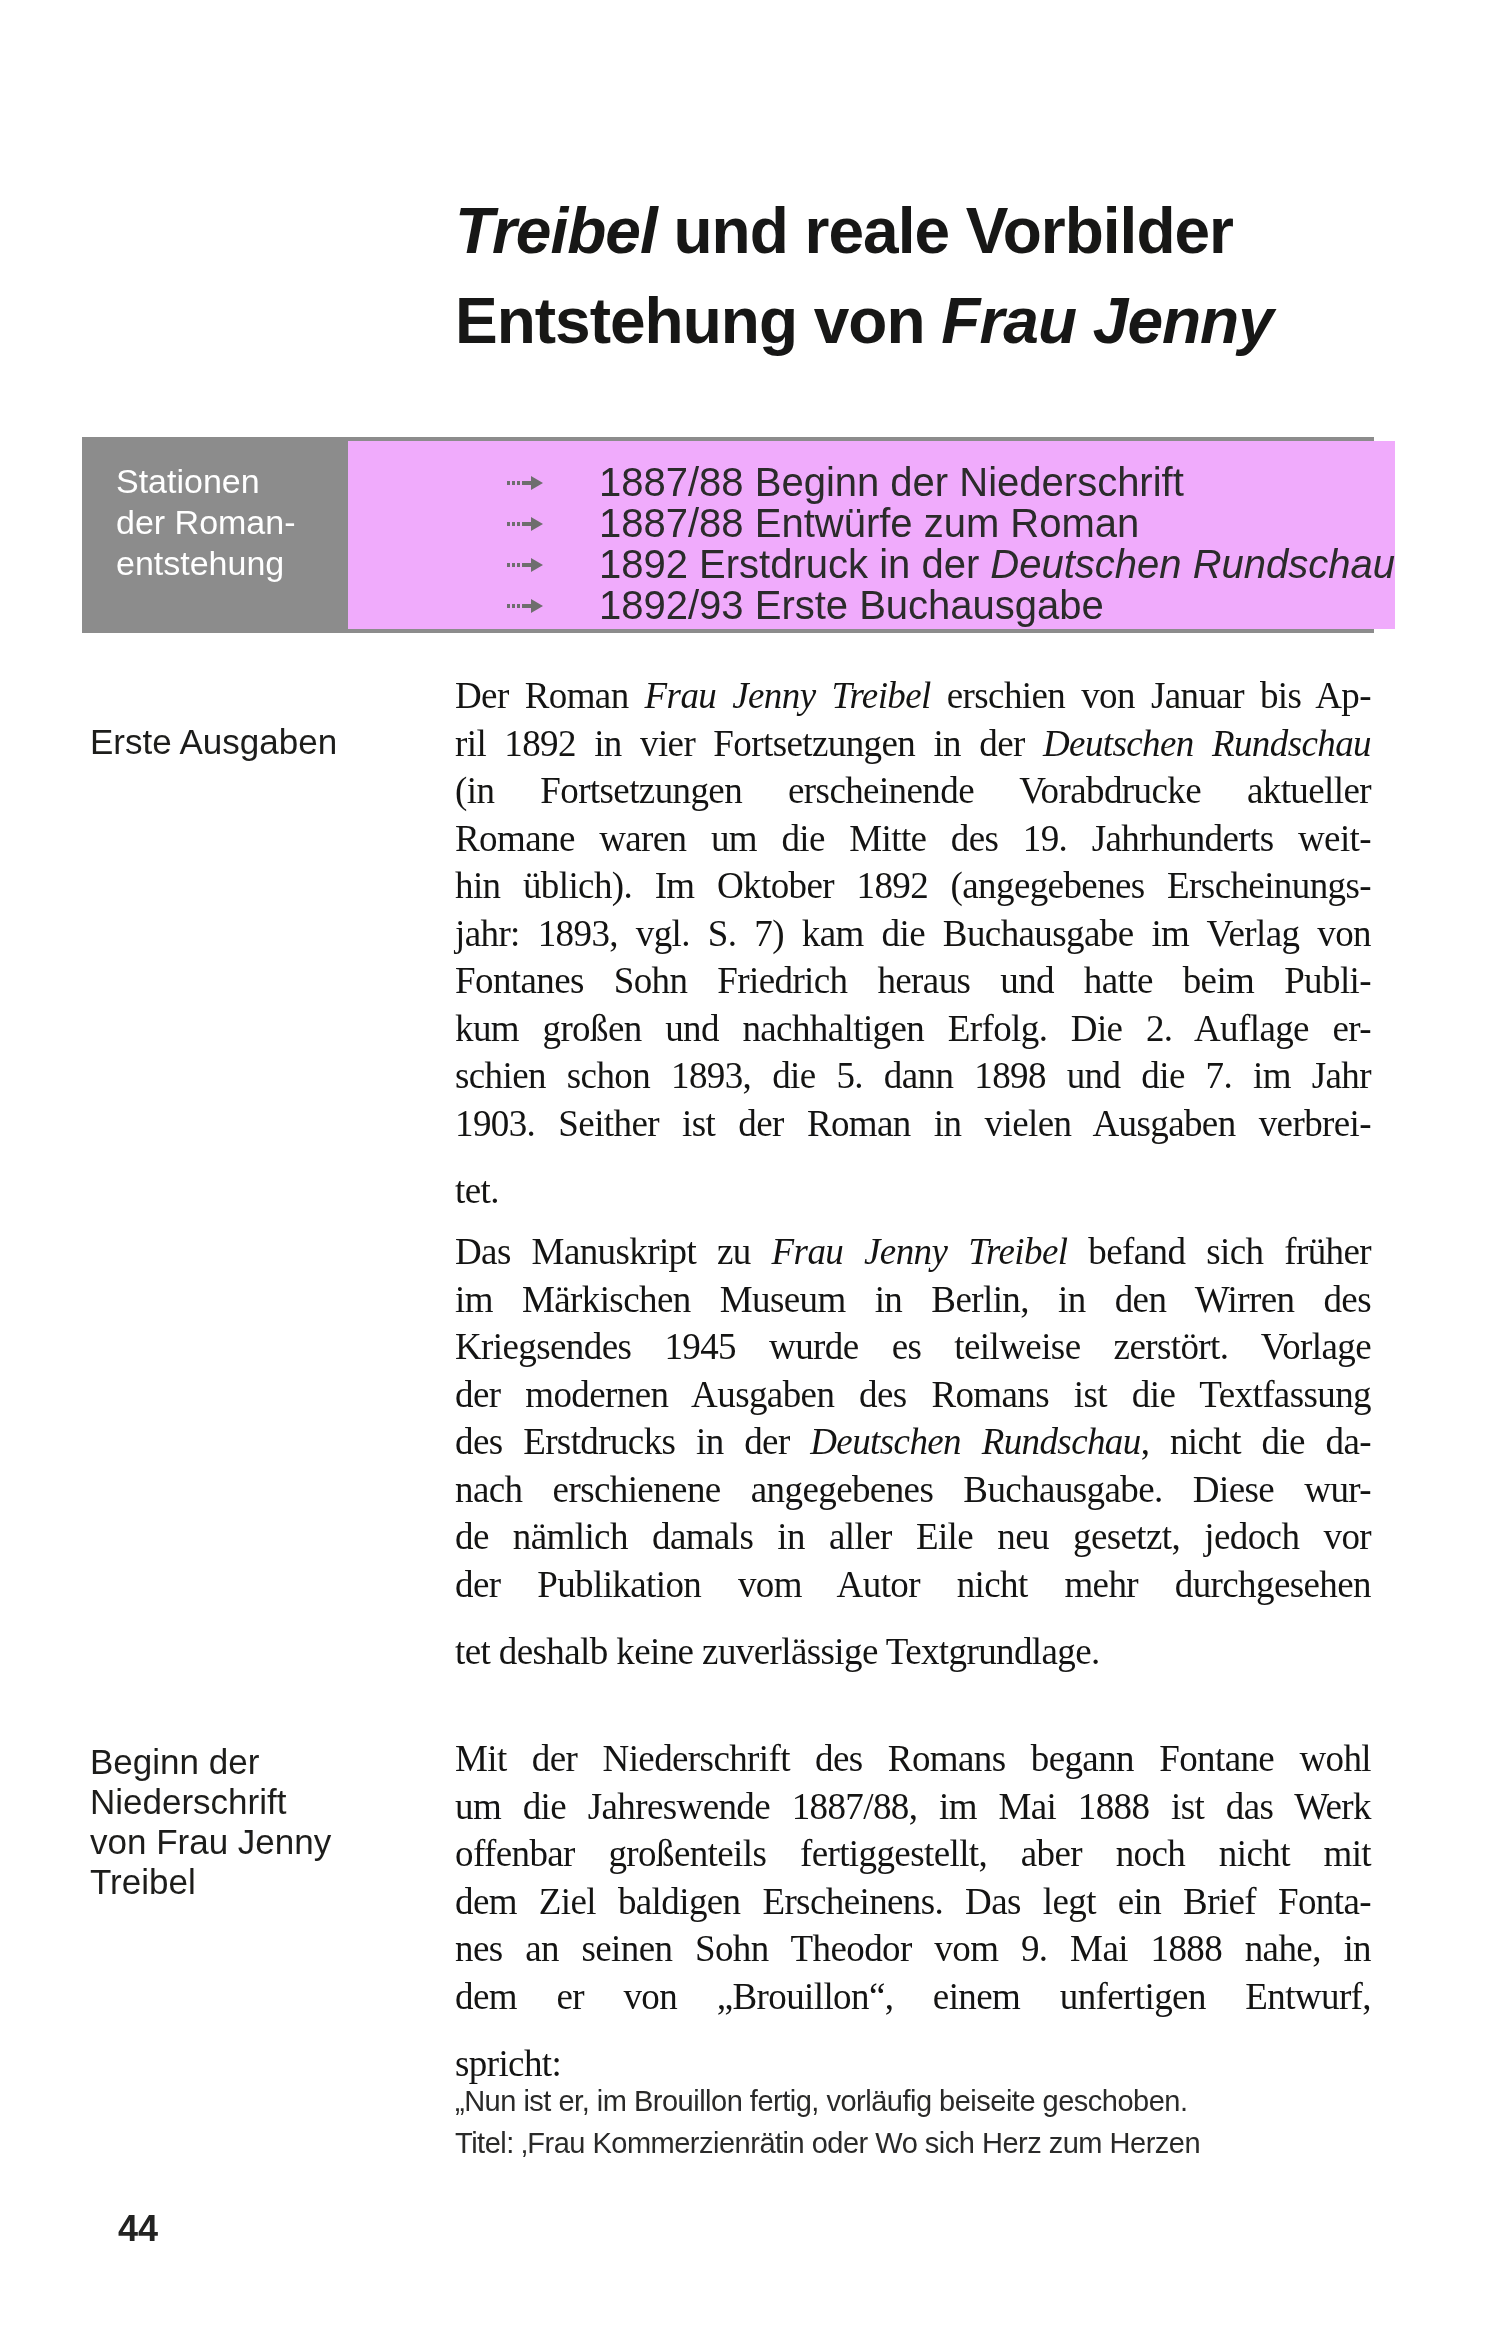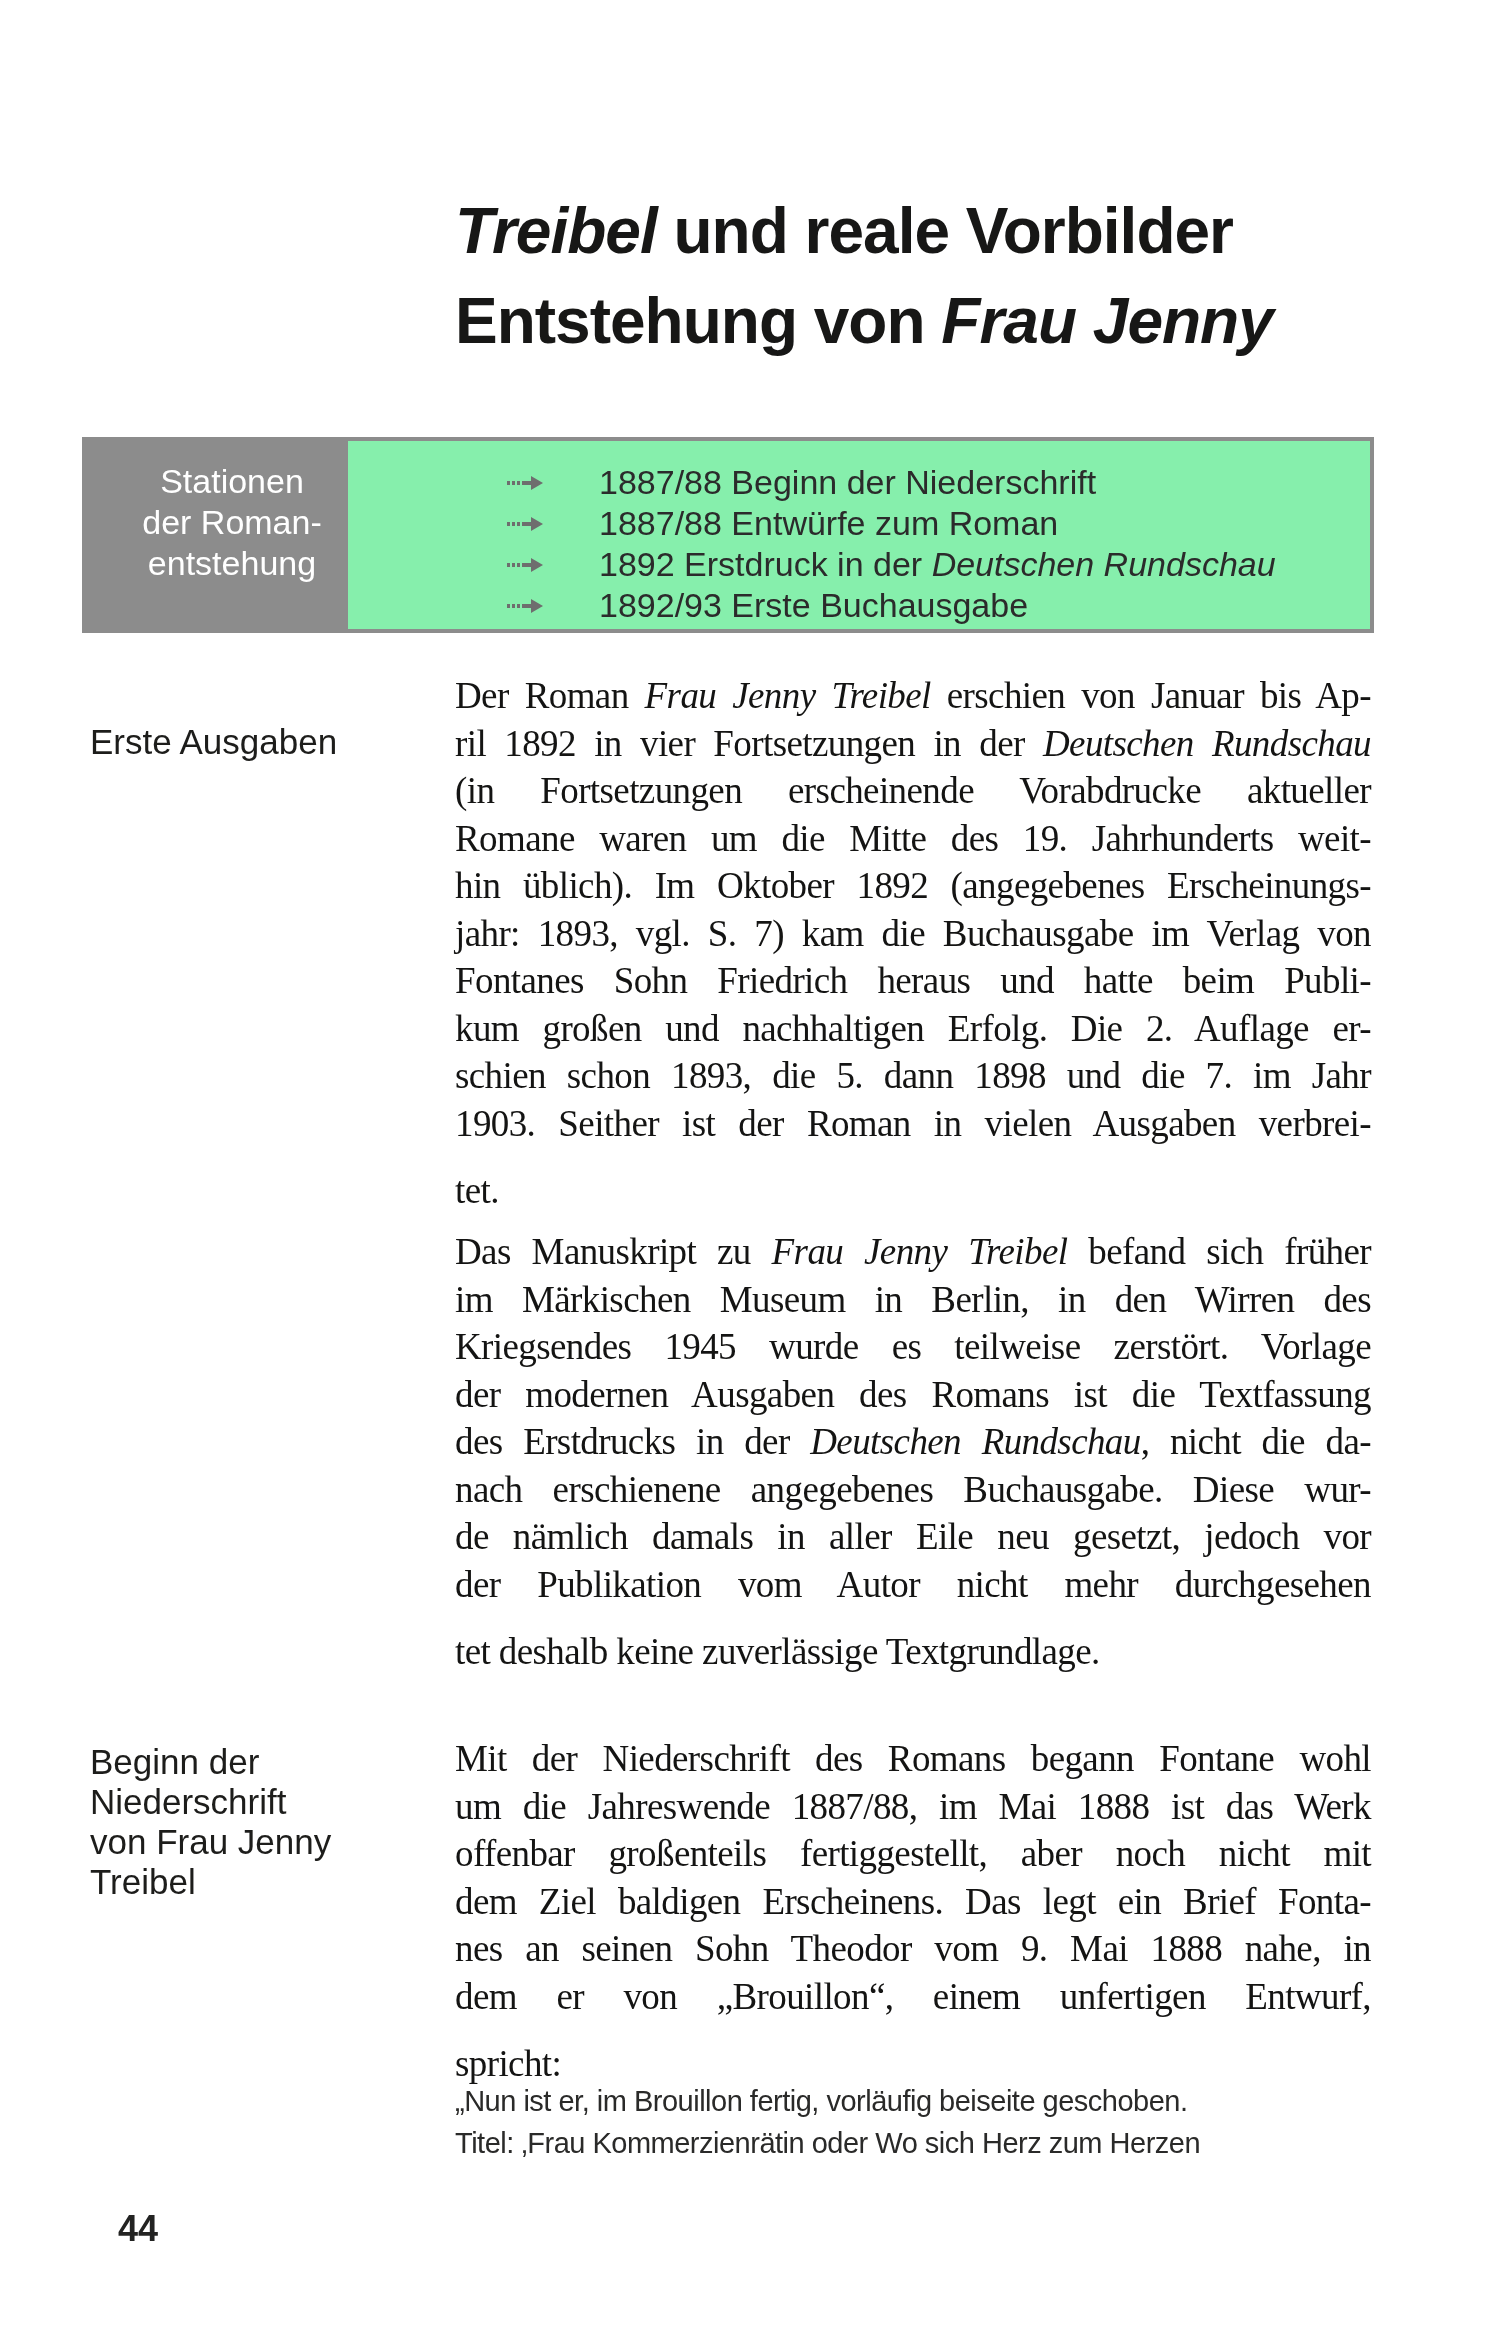--- a/index.html
+++ b/index.html
@@ -14,29 +14,29 @@
   .title {
     position:absolute; left:455px; top:186px; width:940px; margin:0;
     font-size:64px; line-height:90px; font-weight:bold; letter-spacing:-1px;
     color:#171716;
   }
   .title .line { white-space:nowrap; }
 
   
   .stations {
     position:absolute; left:82px; top:437px; width:1292px; height:196px;
-    border:4px solid #8c8c8c; box-sizing:border-box; display:flex;text-align:center;
+    border:4px solid #8c8c8c; box-sizing:border-box; display:flex;
   }
   .stations-label {
     width:262px; flex:0 0 262px; background:#8c8c8c; color:#ffffff;
     font-size:34px; line-height:41px; padding:20px 0 0 30px; box-sizing:border-box;
   }
   .stations-list {
-    flex:1; margin:0; padding:21px 12px 0 159px; box-sizing:border-box;
-    list-style:none; font-size:34px; line-height:41px; color:#2b2b2b; background:#86efac;
+    flex:1; margin:0; padding:21px 0 0 159px; box-sizing:border-box;
+    list-style:none; font-size:40px; line-height:41px; color:#2b2b2b; background:#f0abfc;
   }
   .station-item { display:flex; align-items:center; height:41px; }
   .arrow-icon { display:inline-flex; width:36px; margin-right:56px; flex:0 0 36px; }
   .station-text { white-space:nowrap; }
 
   
   .margin-note {
     position:absolute; left:90px; width:330px;
     font-size:35px; line-height:40px; color:#1d1d1b;
   }

